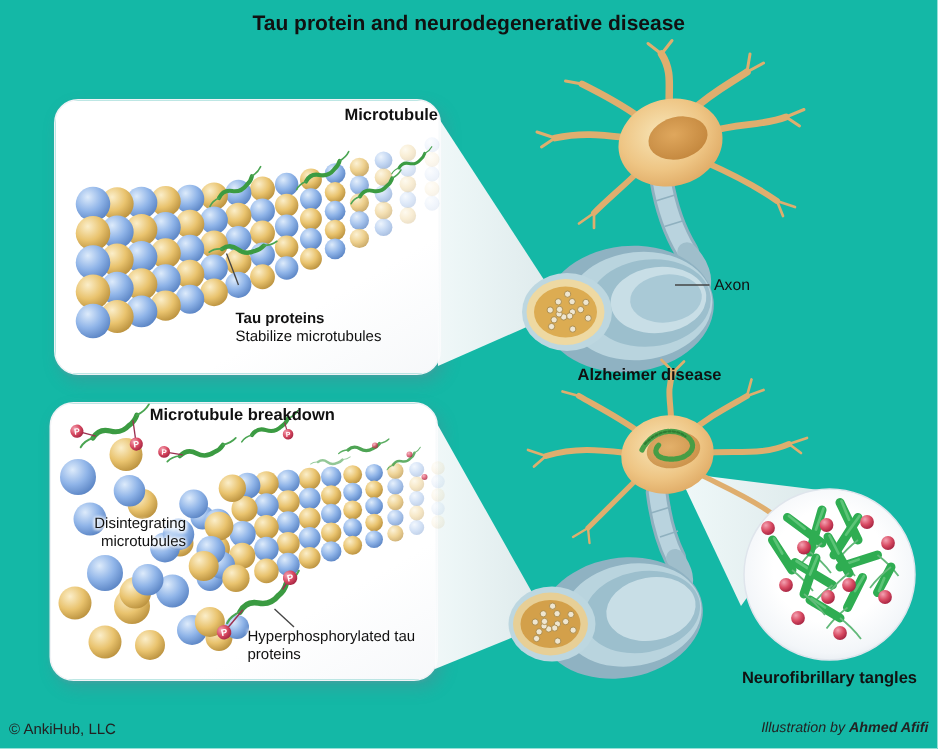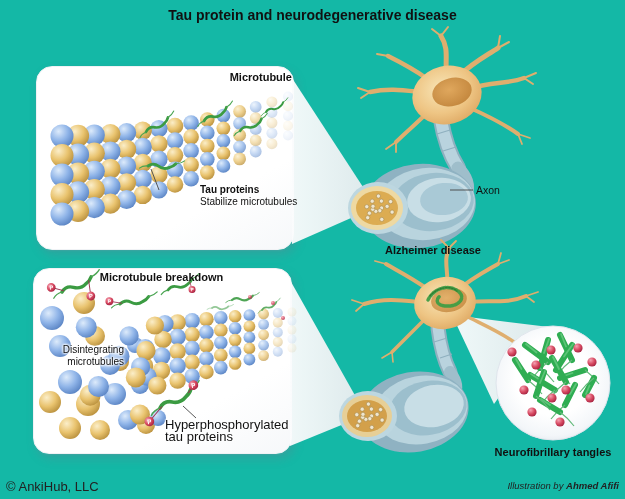--- a/index.html
+++ b/index.html
@@ -8,32 +8,32 @@
   .panel{position:absolute;background:linear-gradient(150deg,#ffffff 72%,#f6f8fa 100%);
          border:1px solid #f0f2f5;border-radius:16px;z-index:1;
          box-shadow:3px 5px 10px rgba(110,120,140,.28), 0 1px 2px rgba(150,160,175,.2);}
   #panel-microtubule{left:36px;top:66px;width:256px;height:182px;}
   #panel-breakdown{left:33px;top:268px;width:257px;height:184px;}
   #artwork{position:absolute;left:0;top:0;z-index:2;pointer-events:none;}
   .lbl{position:absolute;z-index:3;line-height:12px;}
   #title{left:0;top:9px;width:625px;text-align:center;font-size:14px;font-weight:bold;}
   #label-normal-neuron{left:370px;top:37px;width:160px;text-align:center;font-size:11px;font-weight:bold;}
   #panel1-title{left:36px;top:71px;width:256px;text-align:right;font-size:11px;font-weight:bold;}
-  #tau-label{left:157px;top:184px;font-size:10px;margin-left:43px;}
+  #tau-label{left:157px;top:207px;font-size:10px;}
   #tau-label .b{font-weight:bold;display:block;}
   #tau-label .s{display:block;}
   #axon-label{left:476px;top:184px;font-size:10.5px;}
   #label-alzheimer{left:353px;top:244px;width:160px;text-align:center;font-size:11px;font-weight:bold;}
   #panel2-title{left:33px;top:271px;width:257px;text-align:center;font-size:11px;font-weight:bold;}
   #disint-label{left:34px;top:344px;width:90px;text-align:right;font-size:10px;
                 text-shadow:-1px -1px 2px #fff,1px -1px 2px #fff,-1px 1px 2px #fff,1px 1px 2px #fff;}
-  #hyper-label{left:165px;top:419px;width:122px;font-size:13px;
+  #hyper-label{left:165px;top:419px;width:122px;font-size:10px;
                text-shadow:-1px -1px 2px #fff,1px 1px 2px #fff;}
   #tangles-label{left:493px;top:446px;width:120px;text-align:center;font-size:11px;font-weight:bold;line-height:13px;}
-  #footer-copyright{left:6px;top:481px;font-size:13px;color:#222;}
+  #footer-copyright{left:6px;top:481px;font-size:10px;color:#222;}
   #footer-credit{right:6px;top:480px;font-size:9.5px;color:#222;font-style:italic;text-align:right;}
   #footer-credit .nm{font-weight:bold;}
 </style>
 </head>
 <body>
 
 <div id="canvas">
 
   <div class="panel" id="panel-microtubule"></div>
   <div class="panel" id="panel-breakdown"></div>

